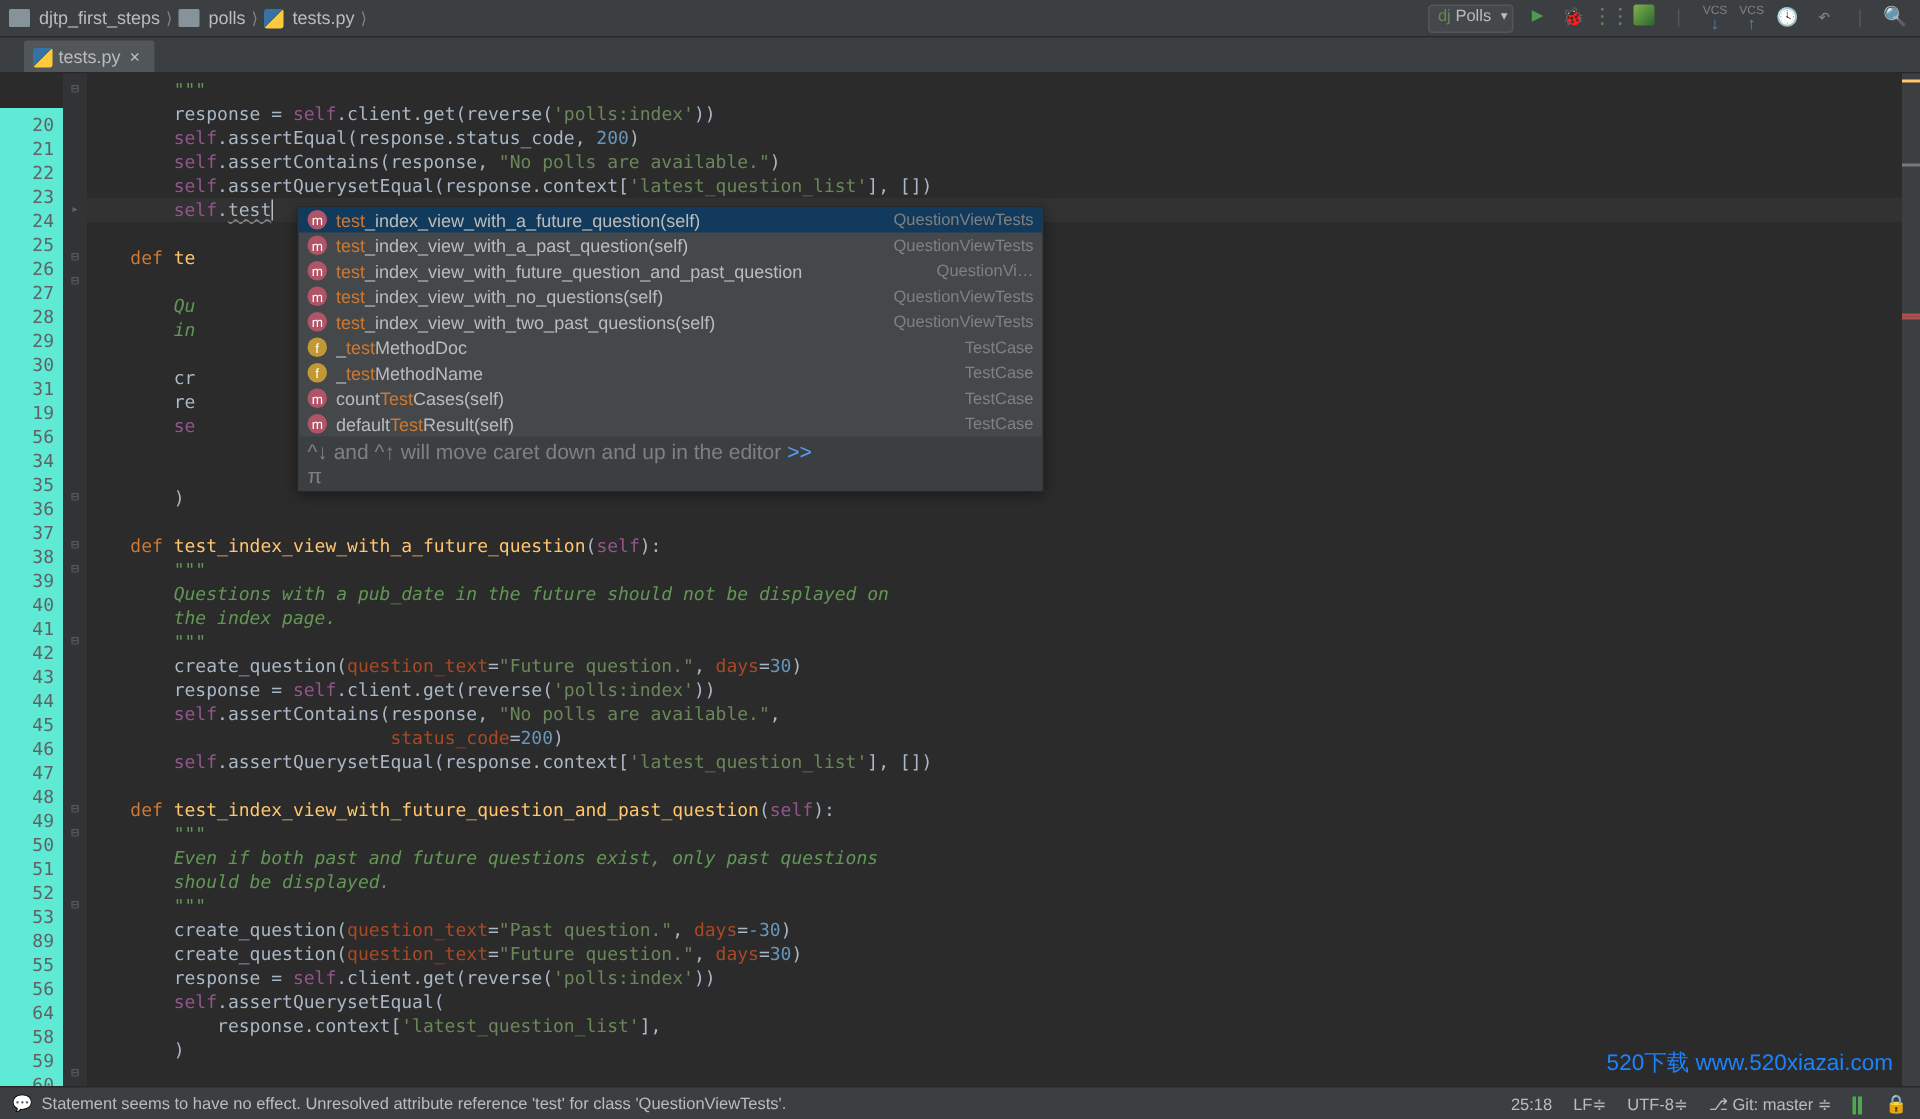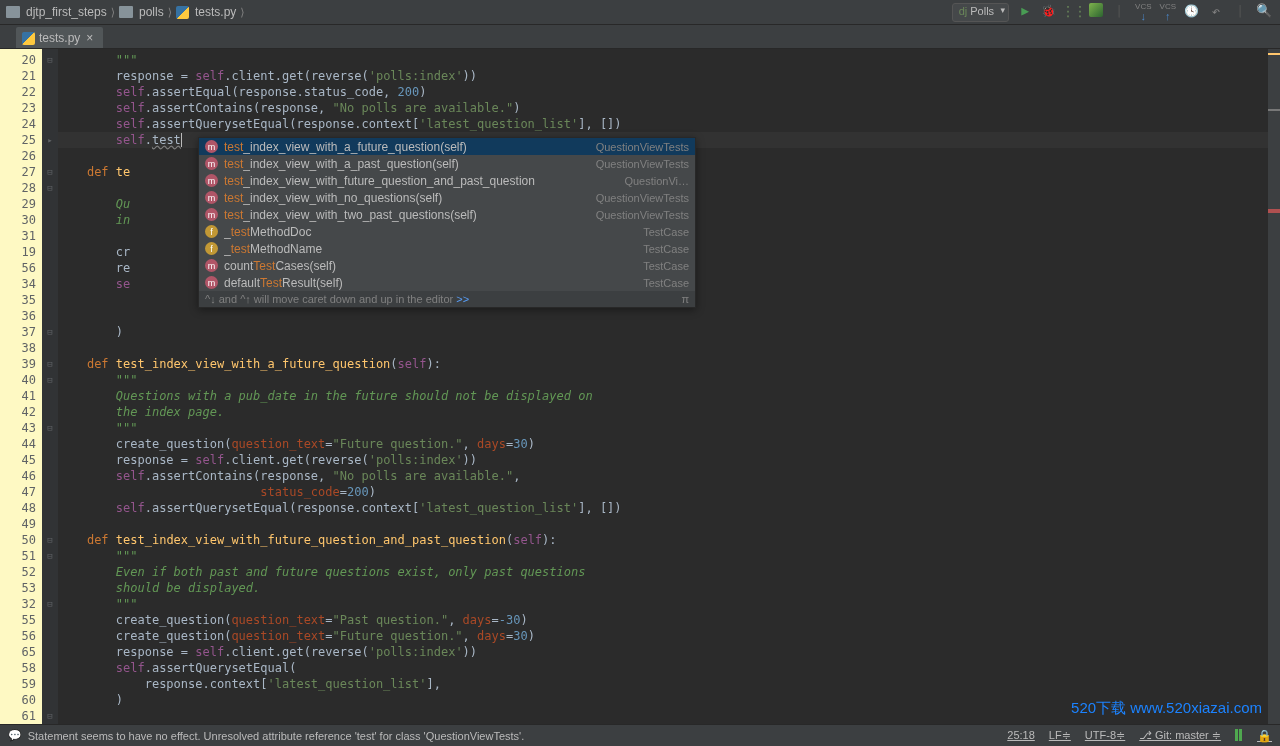--- a/index.html
+++ b/index.html
@@ -26,21 +26,21 @@
 
 
 .tabs { height:24px; background:#3c3f41; display:flex; align-items:flex-end; border-bottom:1px solid #282828; padding-left:2px; }
 .tab { background:#515658; padding:4px 10px 3px 6px; color:#bbbbbb; font-family:sans-serif; font-size:12px; display:flex; align-items:center; gap:4px; border-top-left-radius:2px; border-top-right-radius:2px; }
 .tab .py-icon { width:13px; height:13px; }
 .tab .close { color:#bbb; font-size:12px; margin-left:2px; }
 .tab-edge-left { width:14px; }
 
 
 .editor { position:absolute; top:49px; left:0; right:0; bottom:22px; display:flex; background:#2b2b2b; }
-.gutter { width:42px; background:#fef9c3; text-align:right; padding-right:6px; padding-top:3px; position:relative; }
+.gutter { width:42px; background:#5eead4; text-align:right; padding-right:6px; padding-top:3px; position:relative;margin-top:23px; }
 .gutter .ln { height:16px; line-height:16px; color:#606366; font-size:12px; }
 .fold-strip { width:16px; background:#313335; position:relative; padding-top:3px; }
 .fold-strip .fm { height:16px; line-height:16px; text-align:center; color:#606366; font-size:9px; cursor:pointer; }
 .code { flex:1; padding-top:3px; position:relative; overflow:hidden; }
 .code .line { height:16px; line-height:16px; white-space:pre; }
 .scrollmap { width:12px; background:#3c3f41; position:relative; }
 .scrollmap .mark { position:absolute; width:100%; height:2px; background:#787878; }
 .scrollmap .warn { background:#ffc66d; }
 .scrollmap .err { background:#b05050; }
 .self { color:#94558d; }
@@ -57,28 +57,28 @@
 
 .popup { position:absolute; left:140px; top:88px; width:498px; background:#45484a; border:1px solid #282828; box-shadow:0 2px 8px rgba(0,0,0,.4); }
 .popup .item { display:flex; align-items:center; height:17px; padding:0 6px; font-family:sans-serif; font-size:12px; }
 .popup .item.sel { background:#113a5c; }
 .popup .bullet { width:13px; height:13px; border-radius:50%; display:flex; align-items:center; justify-content:center; font-size:9px; color:#fff; margin-right:6px; flex-shrink:0; }
 .popup .bullet.m { background:#b05567; }
 .popup .bullet.f { background:#c29835; }
 .popup .label { flex:1; color:#bbbbbb; overflow:hidden; text-overflow:ellipsis; white-space:nowrap; }
 .popup .label .hl { color:#cc7832; }
 .popup .origin { color:#808080; font-size:11px; margin-left:24px; }
-.popup .hint { background:#3c3f41; padding:2px 6px; color:#808080; font-size:11px; font-family:sans-serif; display:flex; justify-content:space-between; }
+.popup .hint { background:#3c3f41; padding:2px 6px; color:#808080; font-size:14px; font-family:sans-serif; display:flex; justify-content:space-between;flex-direction:column; }
 .popup .hint a { color:#589df6; text-decoration:none; }
 .popup .pi { color:#808080; }
 
 
 .statusbar { position:absolute; bottom:0; left:0; right:0; height:22px; background:#3c3f41; border-top:1px solid #282828; display:flex; align-items:center; padding:0 8px; font-family:sans-serif; font-size:11px; color:#bbbbbb; }
 .statusbar .left { flex:1; display:flex; align-items:center; gap:6px; overflow:hidden; }
-.statusbar .right { display:flex; gap:14px; align-items:flex-start;text-decoration:underline; }
+.statusbar .right { display:flex; gap:14px; align-items:flex-end; }
 .statusbar .lock-icon { color:#bbb; font-size:12px; }
 .statusbar .cell { white-space:nowrap; }
 .bar-icon { width:8px; height:12px; display:inline-block; background:linear-gradient(to right,#4fa84f 0 33%,transparent 33% 50%,#4fa84f 50% 83%,transparent 83%); }
 .branch-icon::before { content:'⎇ '; color:#bbb; }
 
 .watermark { position:absolute; right:18px; bottom:28px; color:#1c83ff; font-family:sans-serif; font-size:15px; pointer-events:none; }
 </style>
 </head>
 <body>
 
@@ -156,24 +156,24 @@
       <div class="ln">44</div>
       <div class="ln">45</div>
       <div class="ln">46</div>
       <div class="ln">47</div>
       <div class="ln">48</div>
       <div class="ln">49</div>
       <div class="ln">50</div>
       <div class="ln">51</div>
       <div class="ln">52</div>
       <div class="ln">53</div>
-      <div class="ln">32</div>
+      <div class="ln">89</div>
       <div class="ln">55</div>
       <div class="ln">56</div>
-      <div class="ln">65</div>
+      <div class="ln">64</div>
       <div class="ln">58</div>
       <div class="ln">59</div>
       <div class="ln">60</div>
       <div class="ln">61</div>
       <div class="ln">62</div>
       <div class="ln">63</div>
     </div>
   <div class="fold-strip" id="folds">
       <div class="fm">⊟</div>
       <div class="fm"></div>

